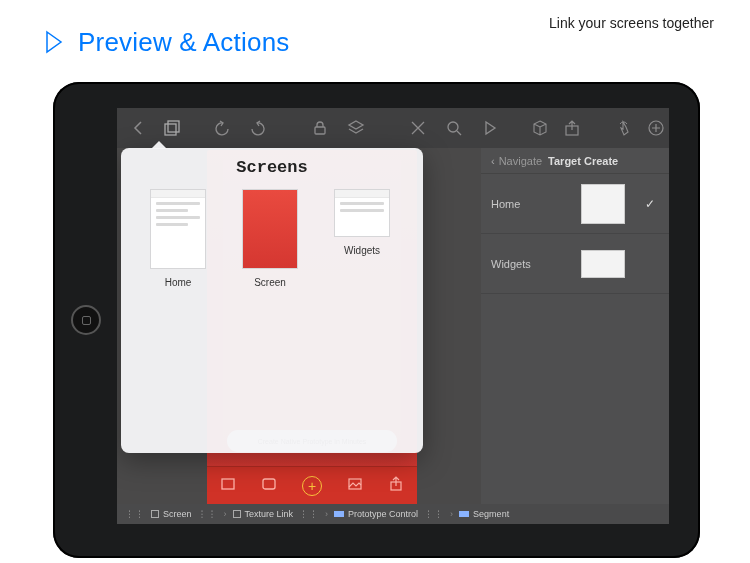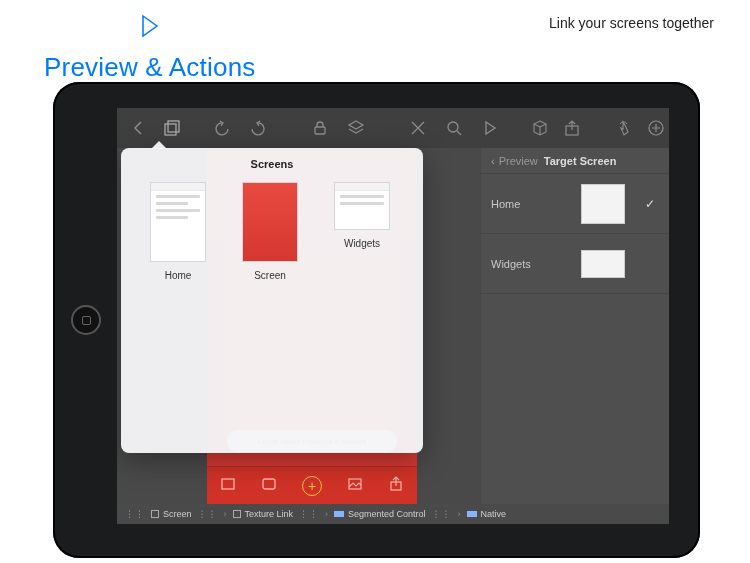--- a/index.html
+++ b/index.html
@@ -6,21 +6,21 @@
   body {
     width: 750px; height: 563px;
     font-family: -apple-system, "Helvetica Neue", Arial, sans-serif;
     background: #fff;
     position: relative; overflow: hidden;
   }
   .header {
     height: 70px; padding: 14px 36px 0 44px;
     display: flex; justify-content: space-between;
   }
-  .header-left { display: flex; align-items: center; gap: 14px; flex-direction: column; }
+  .header-left { display: flex; align-items: center; gap: 14px; }
   .header-left .tri svg { display: block; }
   .header-title {
     font-size: 26px; font-weight: 300; color: #007aff; letter-spacing: .2px;
   }
   .header-right { text-align: right; font-size: 14px; color: #222; line-height: 1.3; font-weight: 300; }
 
   .device {
     position: absolute; left: 53px; top: 82px;
     width: 647px; height: 476px;
     background: #1b1c1d;
@@ -110,22 +110,23 @@
     background: rgba(245,245,247,.96);
     border-radius: 8px;
     box-shadow: 0 8px 28px rgba(0,0,0,.35);
   }
   .popover::before {
     content: ""; position: absolute; top: -7px; left: 30px;
     border: 8px solid transparent; border-bottom-color: rgba(245,245,247,.96);
     border-top: none;
   }
   .pop-title {
-    text-align: center; font-size: 11px; font-weight: 600; color: #222;
+    text-align: center; font-size: 17px; font-weight: 600; color: #222;
     padding: 10px 0 12px;
+    font-family: Liberation Mono, monospace;
   }
   .pop-section {
     font-size: 9px; color: #9a9a9a; letter-spacing: .5px; padding: 0 0 6px 112px;
   }
   .pop-row { display: flex; gap: 14px; padding: 0 18px; }
   .pop-item { width: 78px; text-align: center; }
   .thumb-frame {
     width: 56px; height: 80px; border: 1px solid #d6d6d8; background: #fff;
     margin: 0 auto 8px; position: relative; overflow: hidden;
   }
@@ -276,22 +277,22 @@
         <span class="cic"><svg width="16" height="16">
               <rect x="3" y="6" width="10" height="8" fill="none" stroke="#ffb3a9" stroke-width="1.2"></rect>
               <path d="M8 10 V2 M5 4 L8 1 L11 4" fill="none" stroke="#ffb3a9" stroke-width="1.2"></path>
             </svg></span>
       </div>
     </div>
 
     <div class="right-panel">
       <div class="rp-head">
         <span class="chev">‹</span>
-        <span class="lbl">Preview</span>
-        <span style="font-weight:600">Target Screen</span>
+        <span class="lbl">Navigate</span>
+        <span style="font-weight:600">Target Create</span>
       </div>
       <div class="rp-row">
         <span>Home</span>
         <div class="thumb"></div>
         <span class="check">✓</span>
       </div>
       <div class="rp-row">
         <span>Widgets</span>
         <div class="thumb w"></div>
         <span class="check" style="visibility:hidden">✓</span>
@@ -335,24 +336,24 @@
       <span class="dots">⋮⋮</span>
         <span class="gt">›</span>
       <span class="seg">
           <span class="box"></span>
           <span>Texture Link</span>
         </span>
       <span class="dots">⋮⋮</span>
         <span class="gt">›</span>
       <span class="seg">
           <span class="box f"></span>
-          <span>Segmented Control</span>
+          <span>Prototype Control</span>
         </span>
       <span class="dots">⋮⋮</span>
         <span class="gt">›</span>
       <span class="seg">
           <span class="box f"></span>
-          <span>Native</span>
+          <span>Segment</span>
         </span>
     </div>
 
   </div>
 </div>
 
 </body></html>

